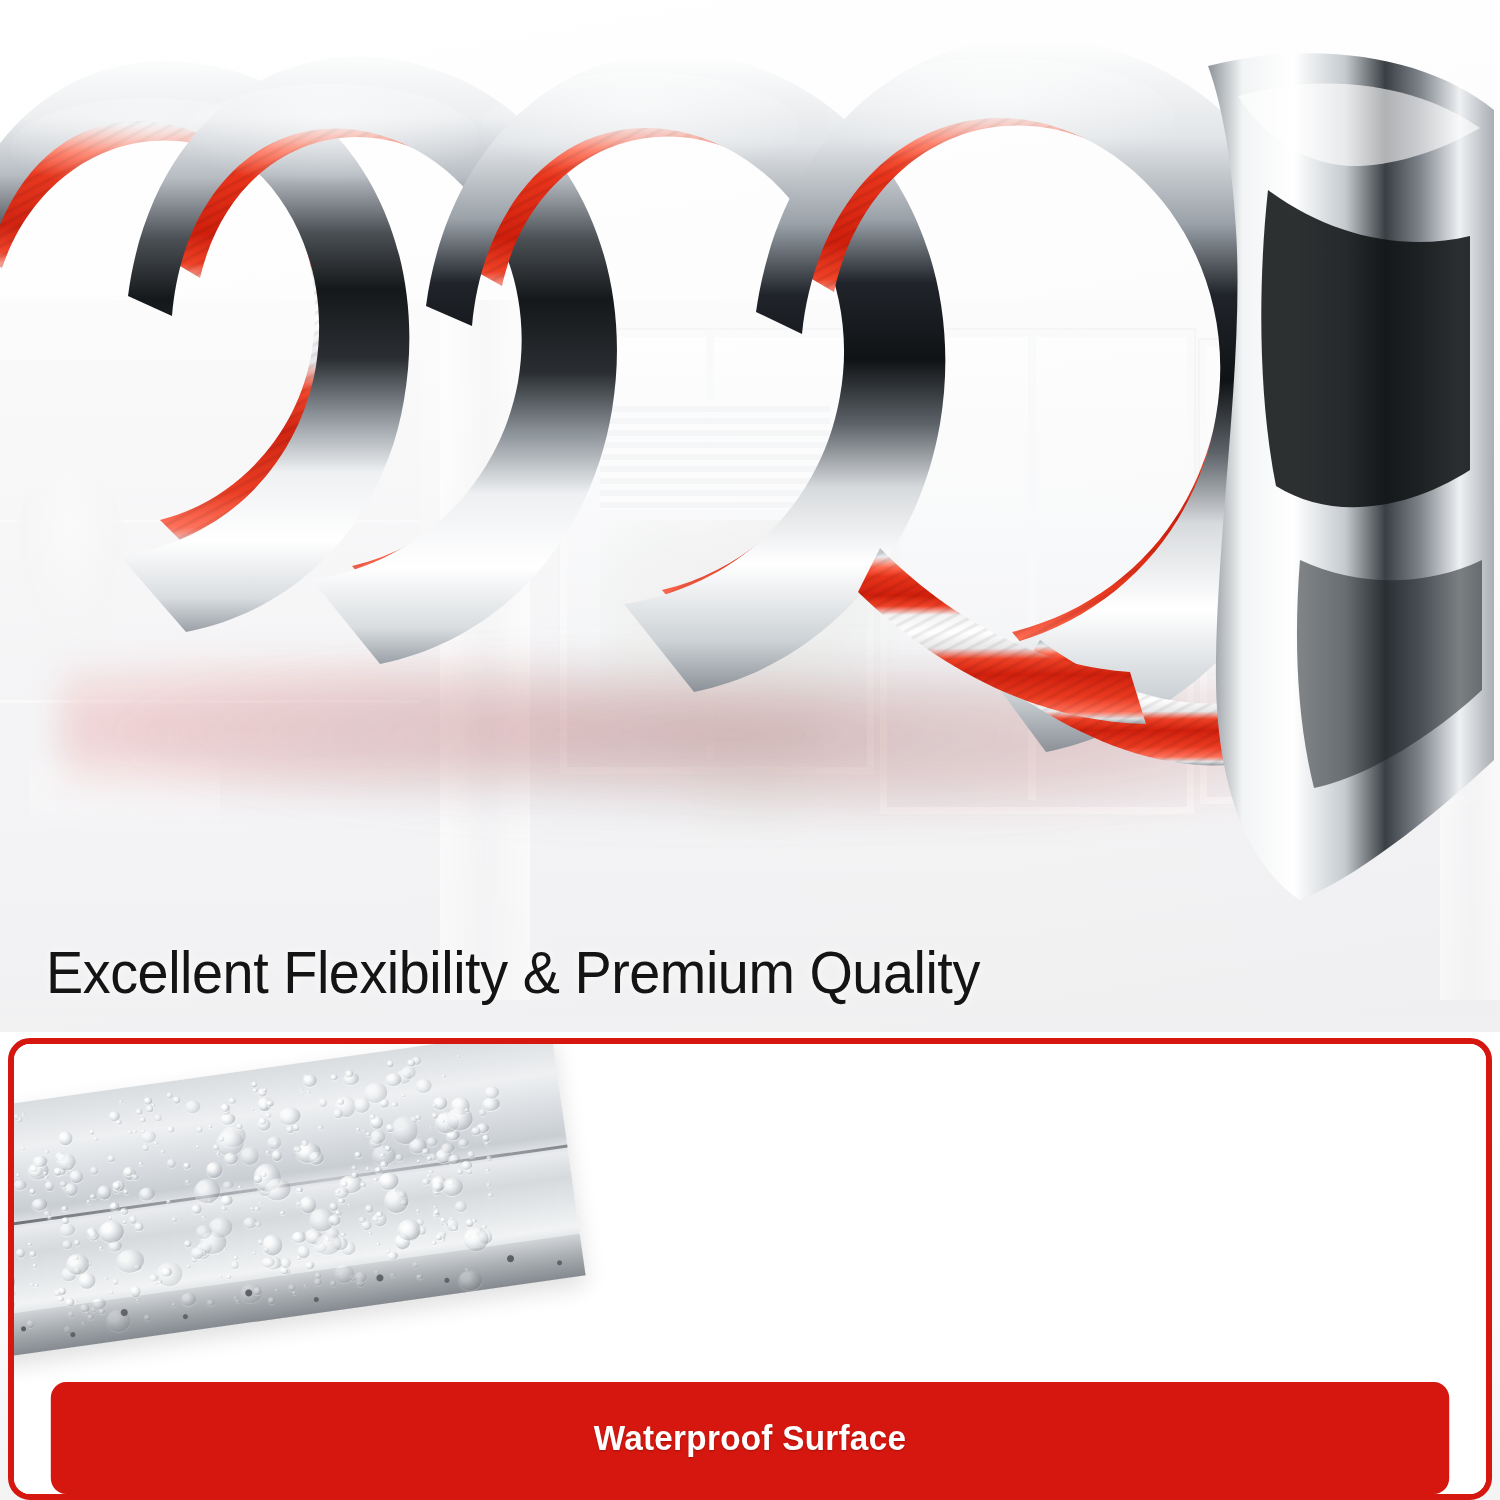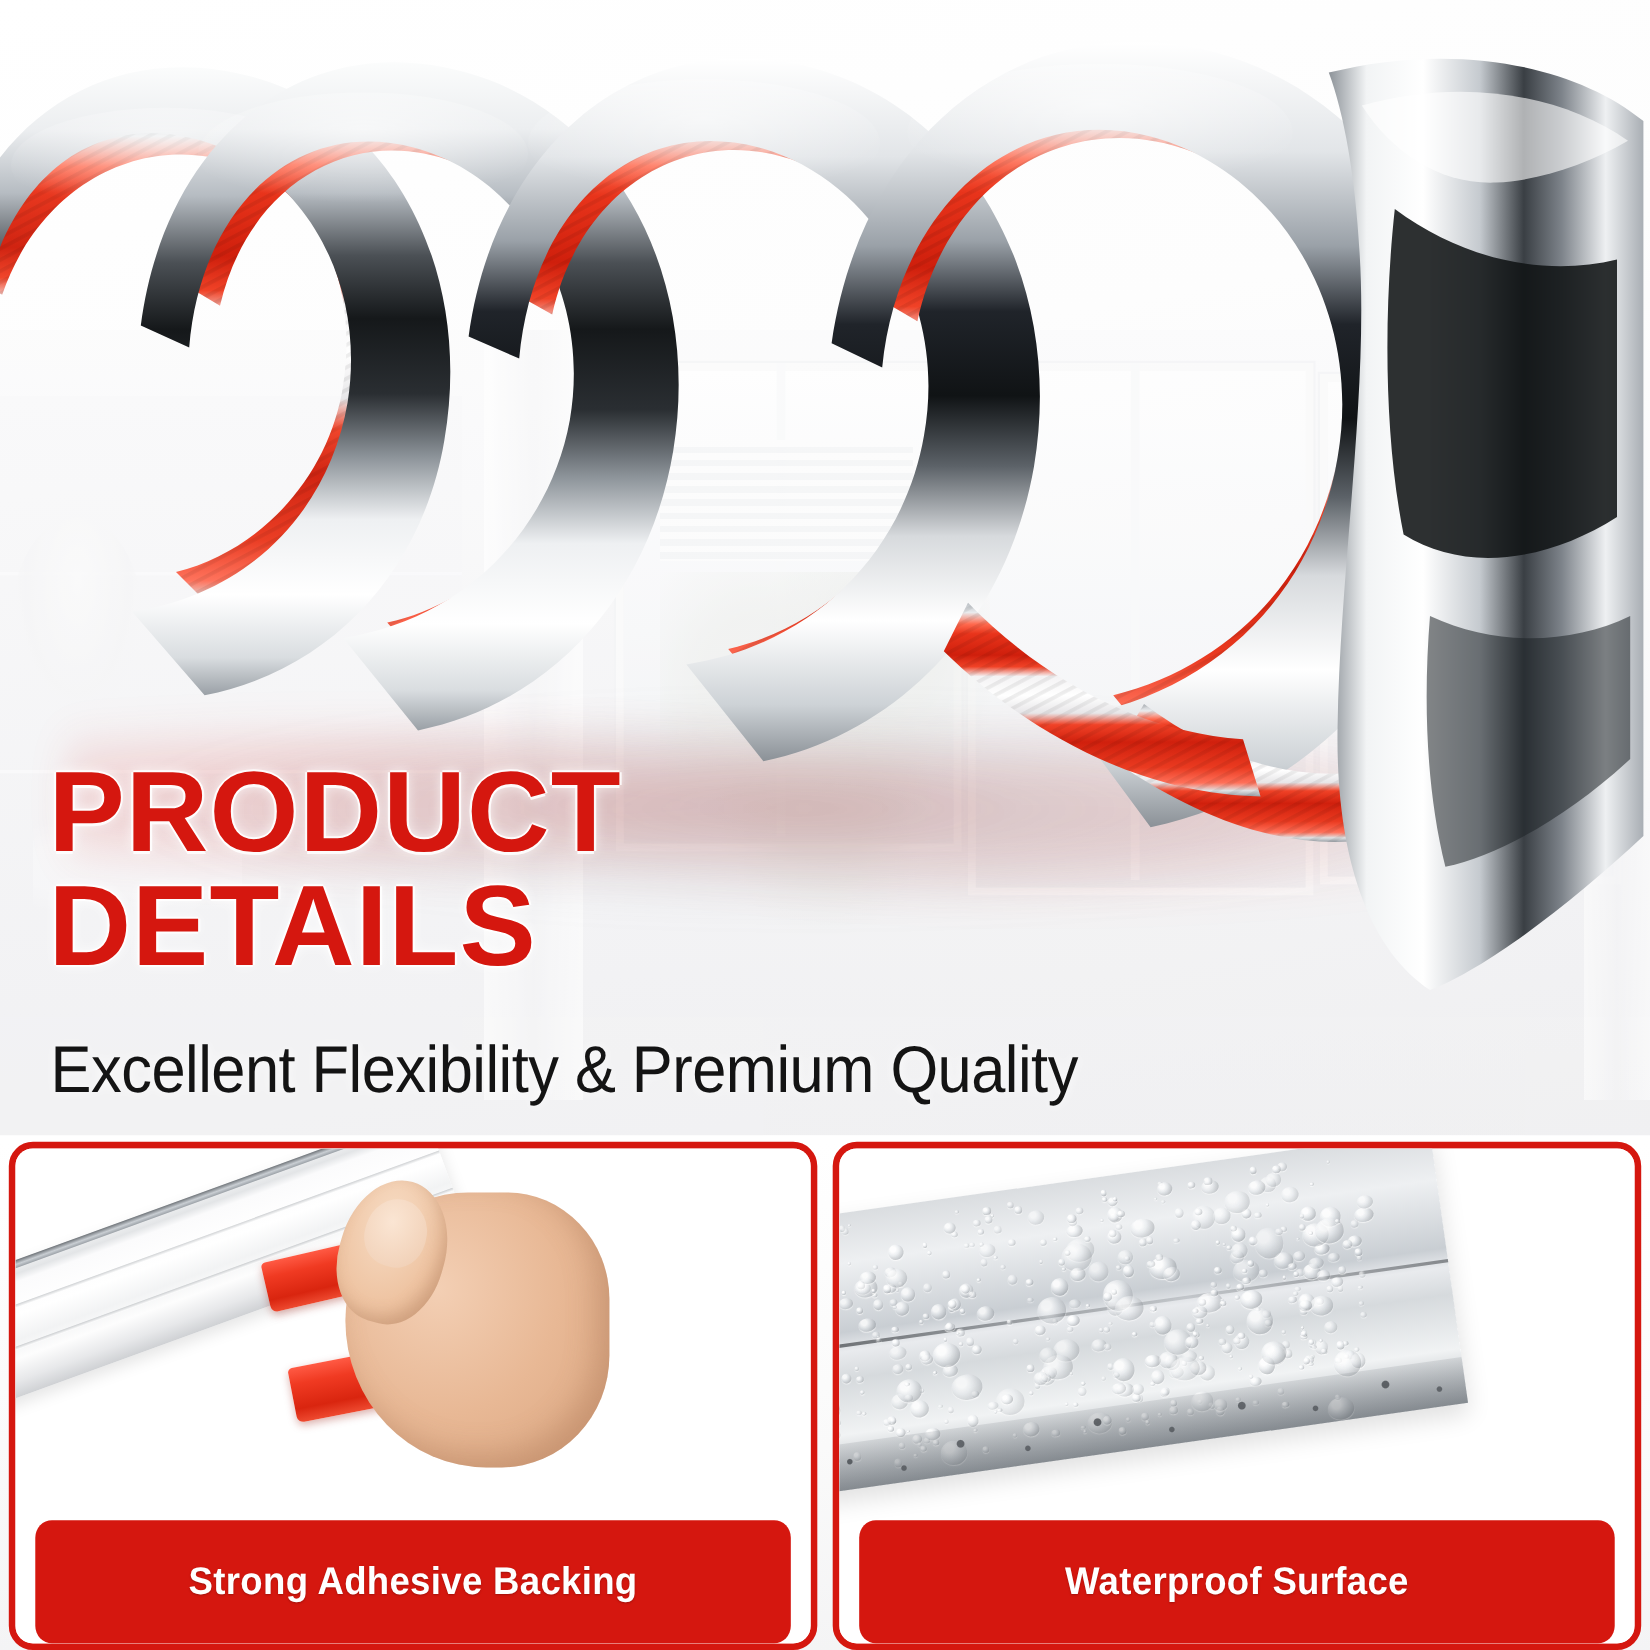--- a/index.html
+++ b/index.html
@@ -520,44 +520,25 @@
 
         <g>
           <path d="M 880,548 C 950,620 1040,666 1130,672 L 1146,724
                    C 1038,722 936,668 858,592 Z" fill="url(#backing)"></path>
           <path d="M 880,548 C 950,620 1040,666 1130,672 L 1146,724
                    C 1038,722 936,668 858,592 Z" fill="url(#ridges)" opacity=".3"></path>
         </g>
       </svg>
     </div>
 
-    <div id="title-block">
-      <div class="title-line">PRODUCT</div>
-      <div class="title-line">DETAILS</div>
-    </div>
     <div id="subtitle">Excellent Flexibility &amp; Premium Quality</div>
   </div>
 
   <div id="features">
 
-    <div class="feature-card">
-      <div class="feature-photo">
-        <div class="p1-strip">
-          <div class="edge-top"></div>
-          <div class="groove" style="top:38px;"></div>
-          <div class="groove" style="top:74px;"></div>
-        </div>
-        <div class="p1-red p1-red-a"></div>
-        <div class="p1-red p1-red-b"></div>
-        <div class="p1-hand"></div>
-        <div class="p1-thumb"></div>
-        <div class="p1-nail"></div>
-      </div>
-      <div class="feature-caption">Strong Adhesive Backing</div>
-    </div>
 
 
     <div class="feature-card">
       <div class="feature-photo">
         <div class="p3-surface">
           <div class="p3-seam"></div>
           <div class="p3-drops" id="drop-field">
               <div class="drop" style="left: 99.2367px; top: 74.8659px; width: 3.2px; height: 3px; opacity: 0.58;"></div>
               <div class="drop" style="left: 143.568px; top: 95.9822px; width: 6.6px; height: 7px; opacity: 0.88;"></div>
               <div class="drop" style="left: 422.946px; top: 73.0498px; width: 7.9px; height: 7.7px; opacity: 0.97;"></div>

